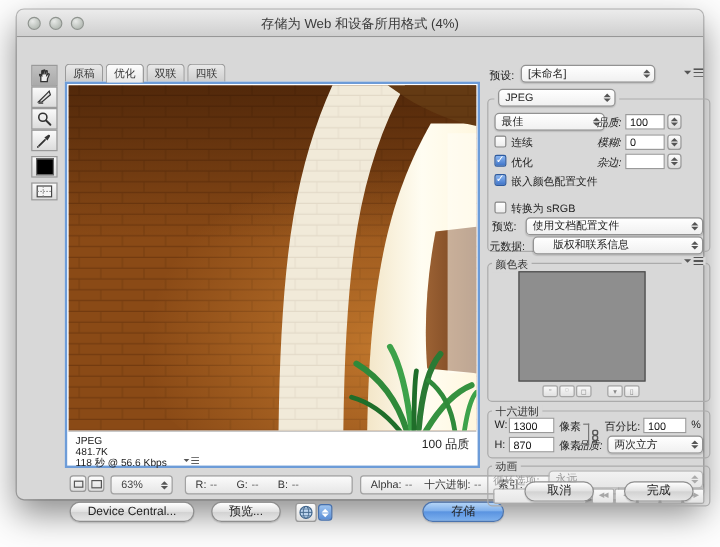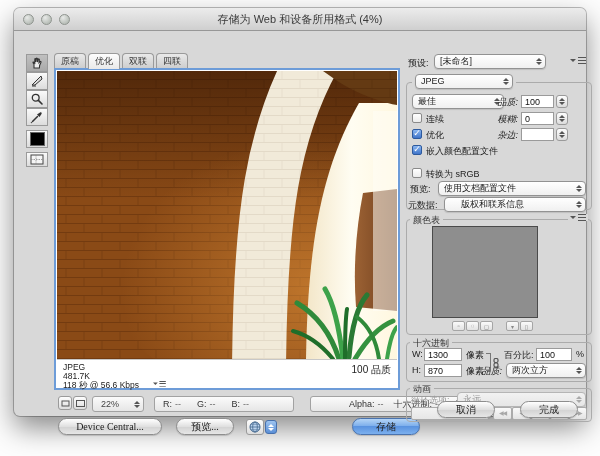--- a/index.html
+++ b/index.html
@@ -29,21 +29,21 @@
   .infoline{position:absolute;left:6px;}
   .info-right{position:absolute;right:6px;top:3px;font-size:10px;color:#222;}
 
   
   .sbox{position:absolute;height:16px;border:1px solid #a2a2a2;border-radius:3px;background:linear-gradient(#fbfbfb,#e6e6e6);box-sizing:border-box;display:flex;align-items:center;font-size:9px;color:#444;}
   .sbox .lbl{color:#333;margin-left:8px;}
   .sbox .val{color:#666;margin-left:3px;}
   .tinybtn{position:absolute;width:14px;height:14px;border:1px solid #9a9a9a;border-radius:3px;background:linear-gradient(#fdfdfd,#ddd);box-sizing:border-box;display:flex;align-items:center;justify-content:center;}
 
   
-  .btn{position:absolute;height:17px;line-height:16px;border:1px solid #8e8e8e;border-radius:9px;background:linear-gradient(#ffffff,#e0e0e0 50%,#d2d2d2 51%,#e6e6e6);font-size:10px;color:#222;text-align:center;box-sizing:border-box;box-shadow:0 1px 1px rgba(0,0,0,.15);font-family:Liberation Serif, serif;}
+  .btn{position:absolute;height:17px;line-height:16px;border:1px solid #8e8e8e;border-radius:9px;background:linear-gradient(#ffffff,#e0e0e0 50%,#d2d2d2 51%,#e6e6e6);font-size:10px;color:#222;text-align:center;box-sizing:border-box;box-shadow:0 1px 1px rgba(0,0,0,.15);}
   .btn.default{background:linear-gradient(#b4d4f6,#7fb0ec 45%,#5a93e0 50%,#7cb0ee);border-color:#4a73ae;}
 
   
   .popup{position:absolute;height:15px;background:linear-gradient(#ffffff,#f0f0f0);border:1px solid #929292;border-radius:4px;font-size:9px;line-height:13px;padding:0 15px 0 5px;box-sizing:border-box;color:#222;white-space:nowrap;overflow:hidden;box-shadow:0 1px 1px rgba(0,0,0,.12);}
   .popup.dis{color:#9b9b9b;background:linear-gradient(#f2f2f2,#e6e6e6);border-color:#b5b5b5;}
   .ud{position:absolute;right:3px;top:0;bottom:0;display:flex;flex-direction:column;align-items:center;justify-content:center;gap:1px;}
   .tu{width:0;height:0;border-left:3px solid transparent;border-right:3px solid transparent;border-bottom:3px solid #555;}
   .td{width:0;height:0;border-left:3px solid transparent;border-right:3px solid transparent;border-top:3px solid #555;}
   .dis .tu{border-bottom-color:#aaa}.dis .td{border-top-color:#aaa}
   .field{position:absolute;height:13px;background:#fff;border:1px solid #9a9a9a;font-size:9px;line-height:12px;padding:0 3px;box-sizing:border-box;color:#111;}
@@ -189,35 +189,35 @@
         <svg width="9" height="9" viewBox="0 0 9 9">
           <rect x="1" y="2" width="7" height="5" fill="none" stroke="#555"></rect>
         </svg>
       </div>
     <div class="tinybtn" style="left:59px;top:366px;">
         <svg width="9" height="9" viewBox="0 0 9 9">
           <rect x="0.5" y="1.5" width="8" height="6" fill="none" stroke="#555"></rect>
         </svg>
       </div>
     <div class="sbox" style="left:78px;top:366px;width:52px;">
-      <span style="margin-left:8px;">22%</span>
+      <span style="margin-left:8px;">63%</span>
       <span class="ud" style="position:absolute;right:3px;">
           <span class="tu"></span>
           <span class="td"></span>
         </span>
     </div>
     <div class="sbox" style="left:140px;top:366px;width:140px;">
       <span class="lbl">R:</span>
         <span class="val">--</span>
       <span class="lbl" style="margin-left:16px;">G:</span>
         <span class="val">--</span>
       <span class="lbl" style="margin-left:16px;">B:</span>
         <span class="val">--</span>
     </div>
-    <div class="sbox" style="left:296px;top:366px;width:216px;padding-left:30px;">
+    <div class="sbox" style="left:286px;top:366px;width:216px;">
       <span class="lbl">Alpha:</span>
         <span class="val">--</span>
       <span class="lbl" style="margin-left:10px;">十六进制:</span>
         <span class="val">--</span>
       <span class="lbl" style="margin-left:14px;">索引:</span>
         <span class="val">--</span>
     </div>
 
     <div class="btn" style="left:44px;top:388px;width:104px;">Device Central...</div>
     <div class="btn" style="left:162px;top:388px;width:58px;">预览...</div>

